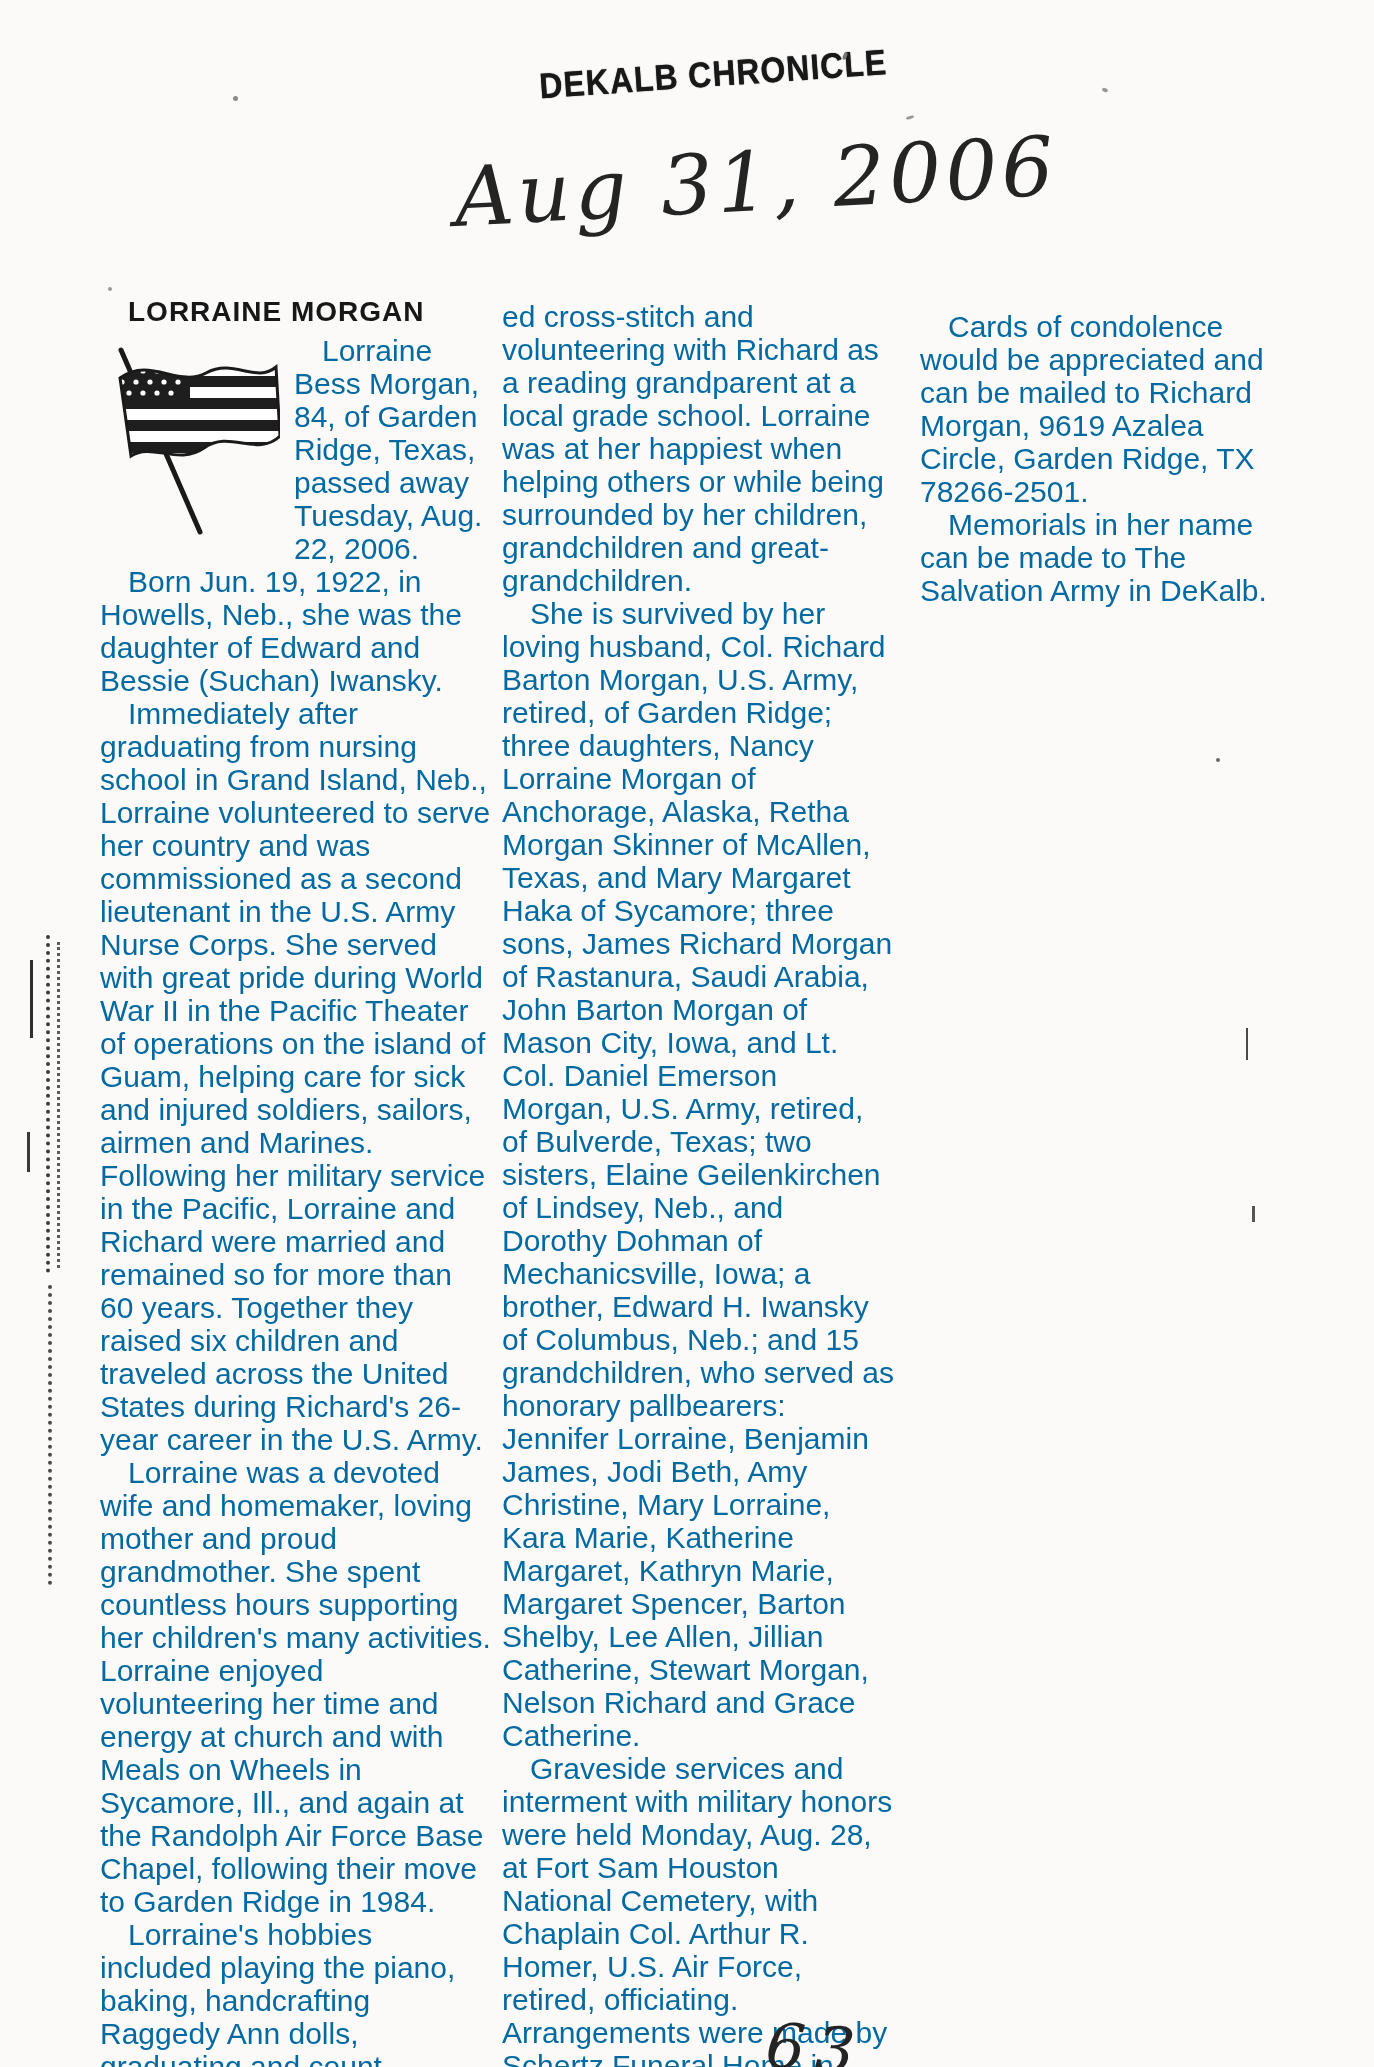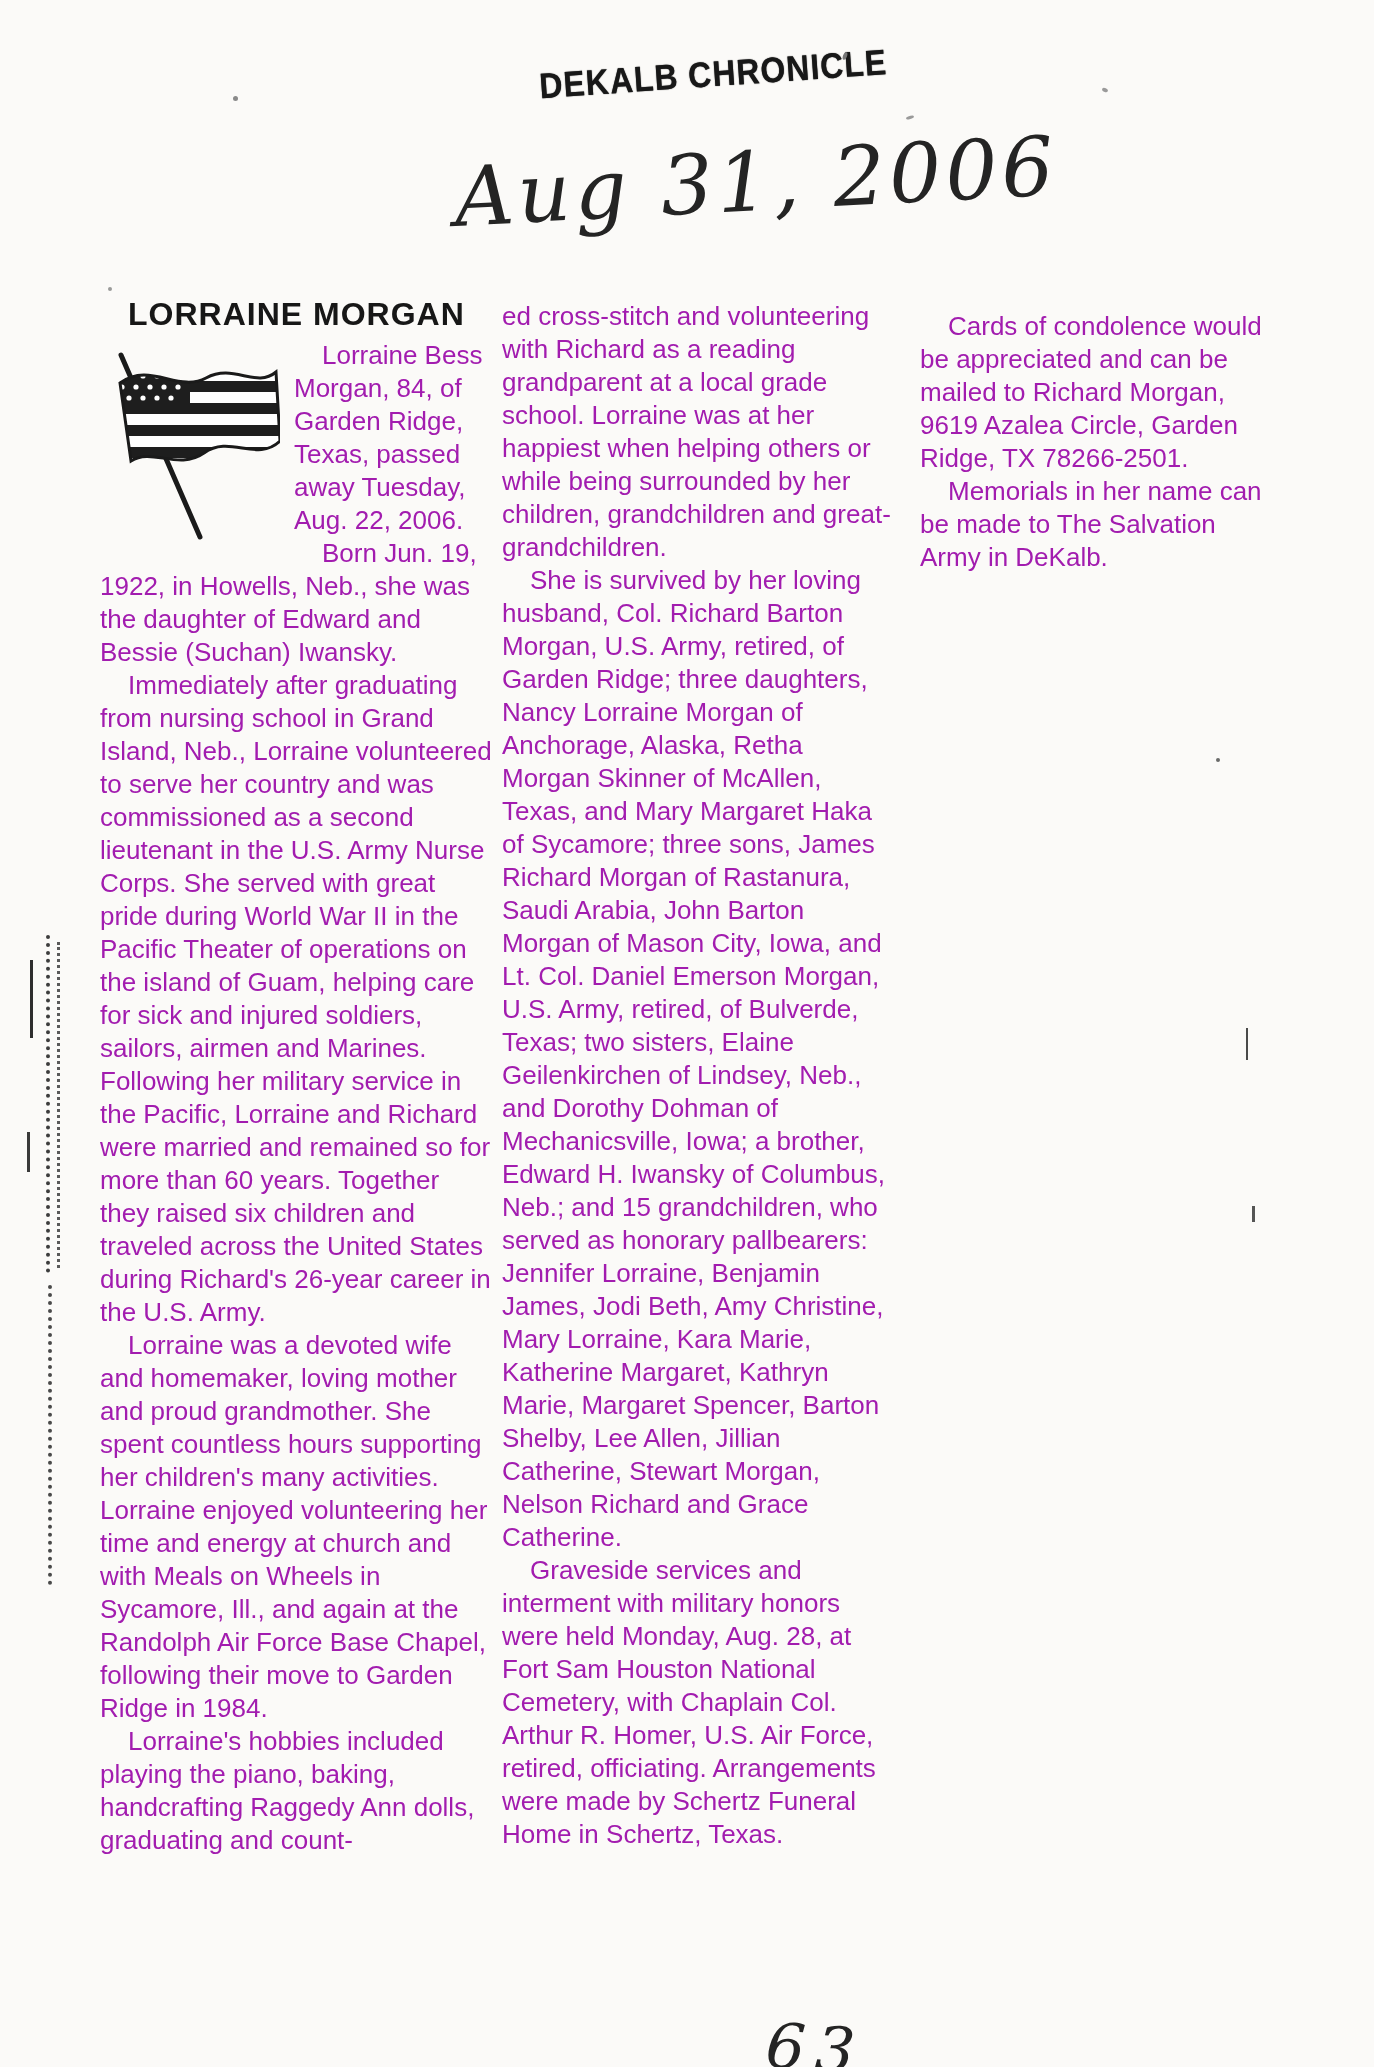--- a/index.html
+++ b/index.html
@@ -41,28 +41,28 @@
   }
 
   
   .col{position:absolute;top:296px;}
   .col1{left:100px;width:392px;}
   .col2{left:502px;width:392px;top:300px;}
   .col3{left:920px;width:352px;top:310px;}
 
   .headline{
     margin:0 0 6px 28px;
-    font-size:32px;font-weight:bold;letter-spacing:1px;
+    font-size:28px;font-weight:bold;letter-spacing:1px;
     color:#171717;white-space:nowrap;
   }
   .paras p{
     margin:0;
-    font-size:26px;line-height:33px;
+    font-size:30px;line-height:33px;
     text-indent:28px;
-    color:#a21caf;
+    color:#0369a1;
   }
   .paras p.continuation{text-indent:0;}
 
   .flag-float{
     float:left;
     width:180px;height:212px;
     margin:2px 14px 4px 0;
   }
 
   

